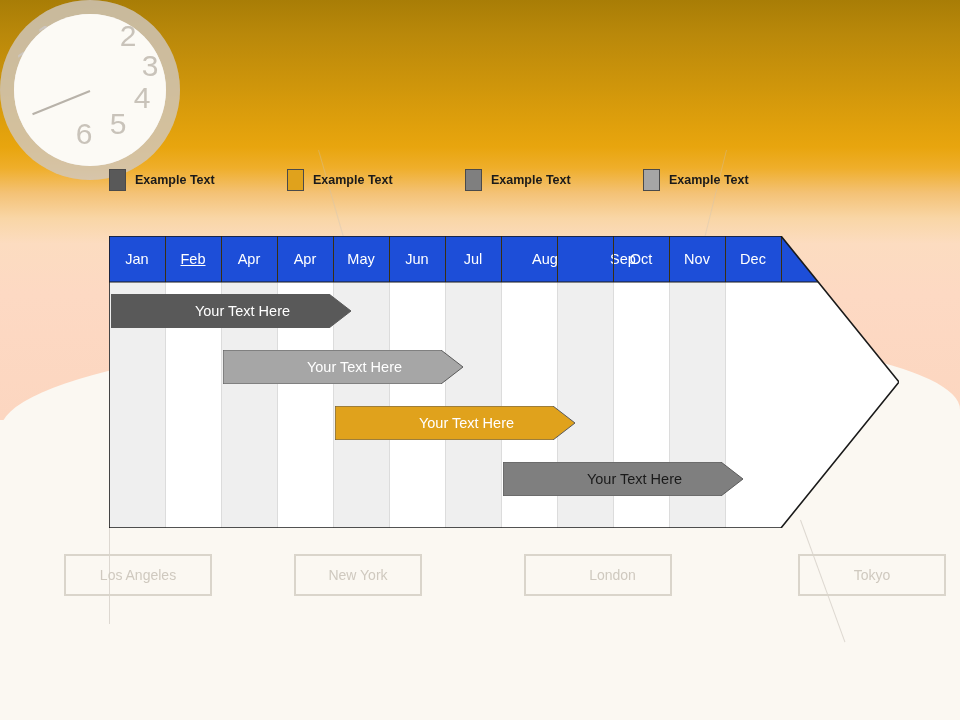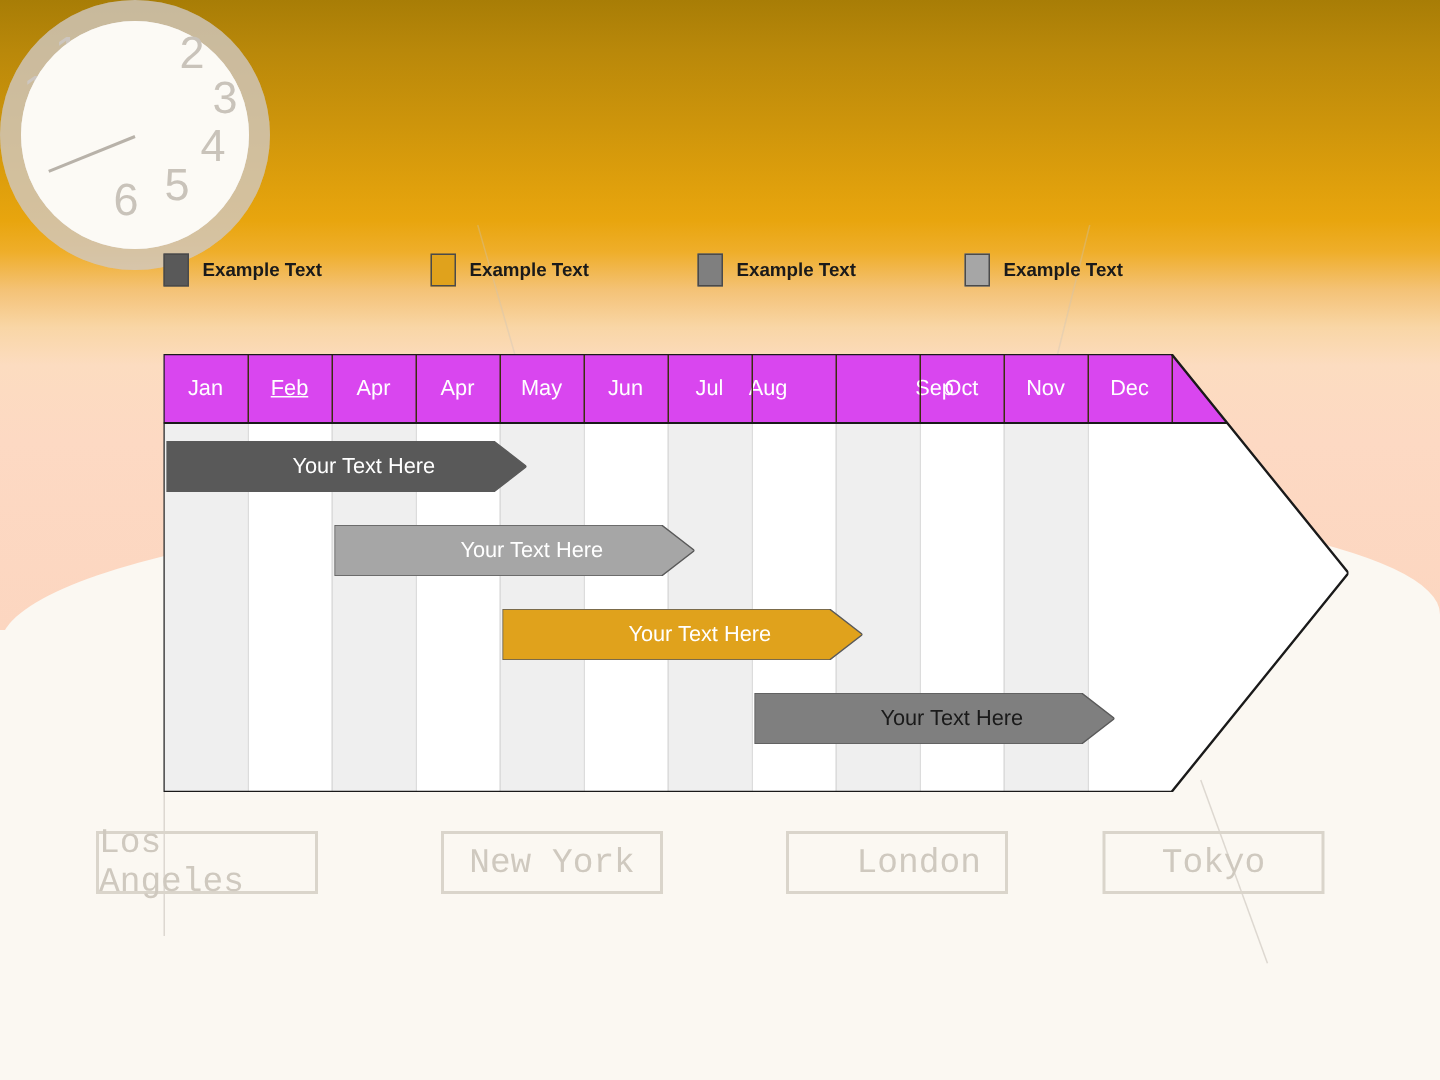--- a/index.html
+++ b/index.html
@@ -82,21 +82,21 @@
     clip-path:polygon(0 0, 672px 0, 790px 146px, 672px 292px, 0 292px);
     background:#FFFFFF;
   }
   .col{position:absolute;top:0;height:292px;}
   .col.shade{background:#EFEFEF;}
   .col.plain{background:#FFFFFF;}
   .col-sep{position:absolute;top:0;width:1px;height:292px;background:#DCDCDC;}
 
   .hdr-band{position:absolute;left:0;top:0;height:46px;width:790px;
     clip-path:polygon(0 0, 672px 0, 709px 46px, 0 46px);
-    background:#d946ef;}
+    background:#1d4ed8;}
   .hdr-cell{
     position:absolute;top:0;height:46px;
     display:flex;align-items:center;justify-content:center;
     color:#FFFFFF;font-size:14.5px;
     font-family:"Liberation Sans",sans-serif;
   }
   .hdr-div{position:absolute;top:0;width:1px;height:46px;background:#3a2f10;}
 
   .outline{
     position:absolute;left:0;top:0;width:790px;height:292px;pointer-events:none;
@@ -112,22 +112,22 @@
   .bar-label{
     position:relative;z-index:2;width:100%;text-align:center;
     font-size:14.5px;white-space:nowrap;padding-right:18px;box-sizing:border-box;
     font-family:"Liberation Sans",sans-serif;
   }
 
   
   .city{
     position:absolute;height:42px;border:2px solid #DAD5CB;box-sizing:border-box;
     display:flex;align-items:center;justify-content:center;
-    color:#CFC9BF;font-size:23px;background:transparent;
-    font-family:Liberation Mono, monospace;
+    color:#CFC9BF;font-size:14px;background:transparent;
+    font-family:Liberation Sans, sans-serif;
   }
 </style>
 </head>
 <body>
 
 <div class="slide">
 
   <div class="bg-top"></div>
   <div class="bg-bottom"></div>
   <div class="bg-bottom2"></div>
@@ -212,21 +212,21 @@
         <div class="hdr-cell" style="left: 112px; width: 56px;">Apr</div>
         <div class="hdr-div" style="left: 112px;"></div>
         <div class="hdr-cell" style="left: 168px; width: 56px;">Apr</div>
         <div class="hdr-div" style="left: 168px;"></div>
         <div class="hdr-cell" style="left: 224px; width: 56px;">May</div>
         <div class="hdr-div" style="left: 224px;"></div>
         <div class="hdr-cell" style="left: 280px; width: 56px;">Jun</div>
         <div class="hdr-div" style="left: 280px;"></div>
         <div class="hdr-cell" style="left: 336px; width: 56px;">Jul</div>
         <div class="hdr-div" style="left: 336px;"></div>
-        <div class="hdr-cell" style="left: 375px; width: 56px;">Aug</div>
+        <div class="hdr-cell" style="left: 408px; width: 56px;">Aug</div>
         <div class="hdr-div" style="left: 392px;"></div>
         <div class="hdr-cell" style="left: 472px; width: 56px; padding-left: 14px;">Sep</div>
         <div class="hdr-div" style="left: 448px;"></div>
         <div class="hdr-cell" style="left: 504px; width: 56px;">Oct</div>
         <div class="hdr-div" style="left: 504px;"></div>
         <div class="hdr-cell" style="left: 560px; width: 56px; text-align: right;">Nov</div>
         <div class="hdr-div" style="left: 560px;"></div>
         <div class="hdr-cell" style="left: 616px; width: 56px;">Dec</div>
         <div class="hdr-div" style="left: 616px;"></div>
         <div class="hdr-div" style="left: 672px;"></div>
@@ -258,18 +258,18 @@
         </div>
       </div>
     <svg class="outline" width="790" height="292" viewBox="0 0 790 292">
       <polygon points="0,0 672,0 790,146 672,292 0,292" fill="none" stroke="#1a1a1a" stroke-width="1.6"></polygon>
       <line x1="0" y1="46" x2="709" y2="46" stroke="#1a1a1a" stroke-width="1.2"></line>
     </svg>
   </div>
 
   <div id="cities">
       <div class="city" style="left: 64px; top: 554px; width: 148px;">Los Angeles</div>
-      <div class="city" style="left: 294px; top: 554px; width: 148px;">New York</div>
+      <div class="city" style="left: 294px; top: 554px; width: 128px;">New York</div>
       <div class="city" style="left: 524px; top: 554px; width: 148px; padding-left: 29px;">London</div>
-      <div class="city" style="left: 735px; top: 554px; width: 148px;">Tokyo</div>
+      <div class="city" style="left: 798px; top: 554px; width: 148px;">Tokyo</div>
     </div>
 
 </div>
 
 </body></html>

